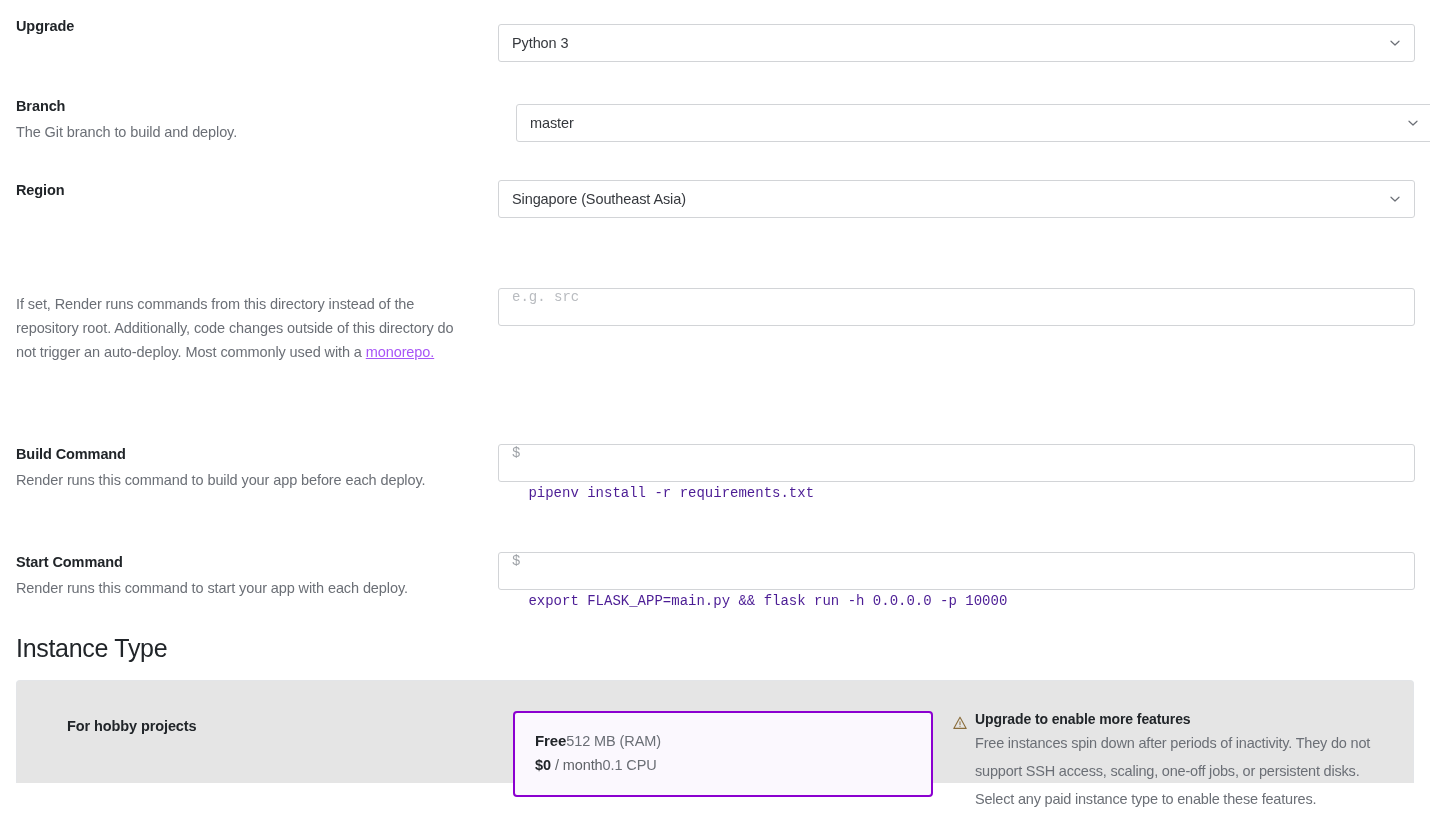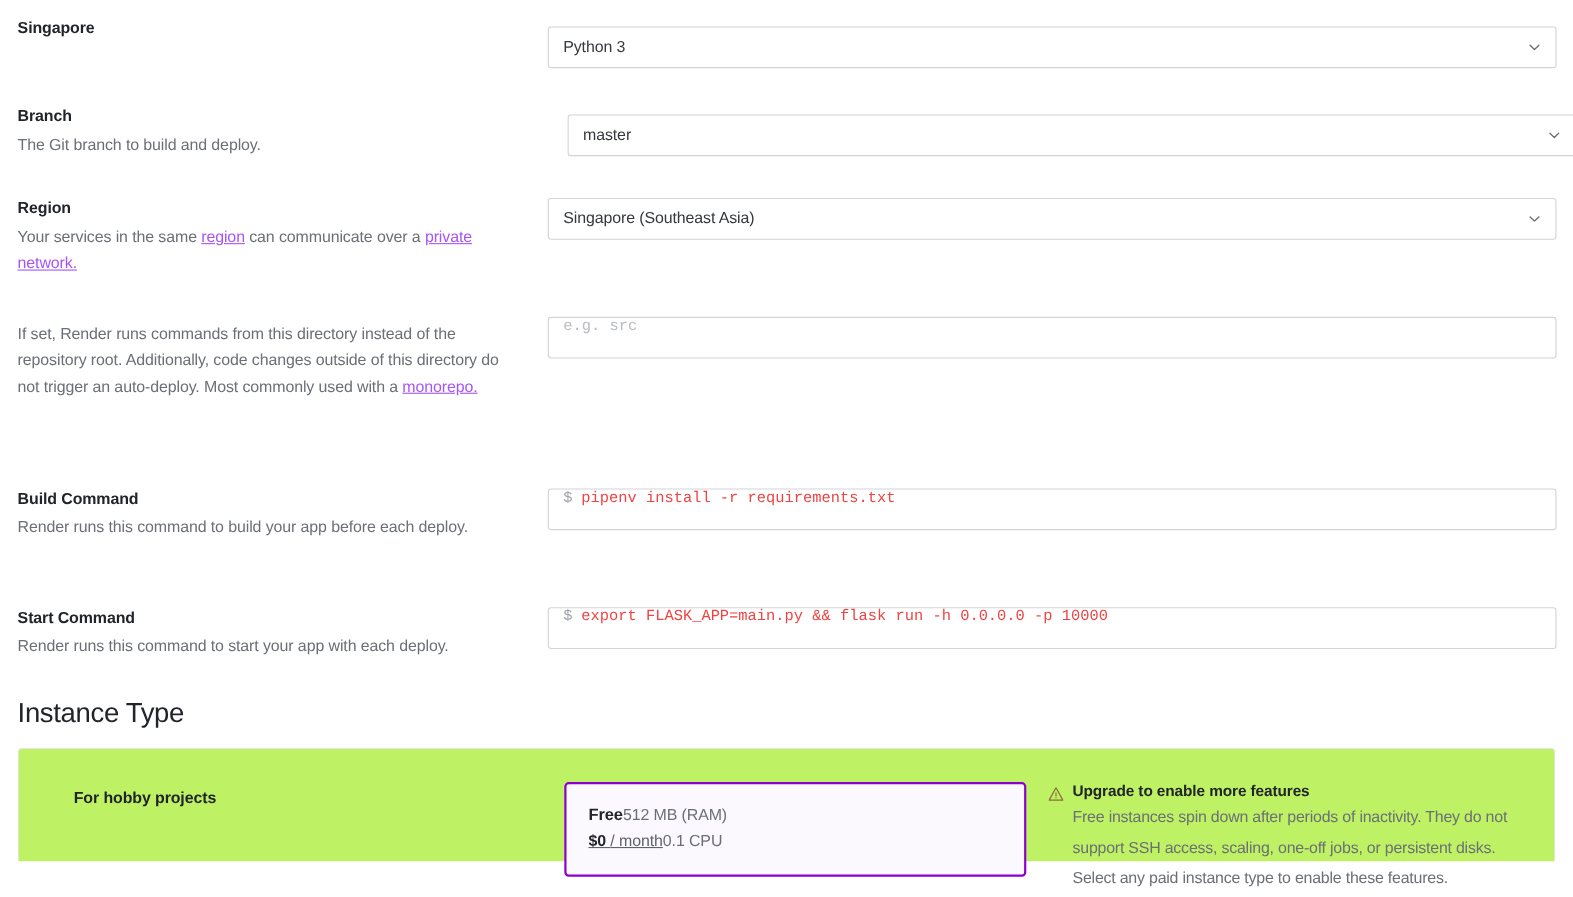--- a/index.html
+++ b/index.html
@@ -106,22 +106,23 @@
     cursor: text;
   }
   .text-input .ph {
     color: #b9bcc0;
   }
   .text-input .dollar {
     color: #9fa3a8;
     margin-right: 8px;
   }
   .text-input .cmd {
-    color: #ef4444;
+    color: #4c1d95;
     white-space: pre;
+    margin-top: 40px;
   }
 
   
   .section-title {
     position: absolute;
     left: 16px;
     top: 634px;
     font-size: 25px;
     font-weight: normal;
     color: #212529;
@@ -129,21 +130,21 @@
   }
   .instance-panel {
     position: absolute;
     left: 16px;
     top: 680px;
     width: 1398px;
     height: 103px;
     border: 1px solid #e3e5e8;
     border-bottom: none;
     border-radius: 4px 4px 0 0;
-    background: #bef264;
+    background: #e5e5e5;
   }
   .hobby-label {
     position: absolute;
     left: 50px;
     top: 37px;
     font-size: 14.5px;
     font-weight: bold;
     color: #212529;
     letter-spacing: -0.1px;
   }
@@ -169,41 +170,40 @@
   .plan-name {
     font-size: 15px;
     font-weight: bold;
     color: #212529;
     letter-spacing: -0.1px;
   }
   .plan-price {
     font-size: 14.5px;
     color: #5f6368;
     letter-spacing: -0.1px;
-    text-decoration: underline;
   }
   .plan-price .amt {
     font-weight: bold;
     color: #212529;
   }
   .plan-spec {
     font-size: 14.5px;
     color: #6b6f76;
     letter-spacing: -0.1px;
   }
 
   .upgrade-note {
     position: absolute;
     left: 936px;
     top: 28px;
     width: 430px;
   }
   .upgrade-head {
     display: flex;
-    align-items: center;
+    align-items: flex-end;
     gap: 8px;
     font-size: 14px;
     font-weight: bold;
     color: #212529;
     line-height: 20px;
     letter-spacing: -0.1px;
   }
   .warn-icon {
     flex: 0 0 auto;
     width: 14px;
@@ -218,21 +218,21 @@
     letter-spacing: -0.2px;
   }
 </style>
 </head>
 <body>
 
 <div class="form-area">
 
   <div class="field-row" style="top:16px;">
     <div class="labels">
-      <div class="field-label">Singapore</div>
+      <div class="field-label">Upgrade</div>
     </div>
     <div class="control" style="top:8px;">
       <div class="select-box">
         <span>Python 3</span>
         <span class="chev">
           <svg viewBox="0 0 12 12" width="12" height="12">
               <path d="M2 4.2 L6 8 L10 4.2" fill="none" stroke="#6b6f76" stroke-width="1.2" stroke-linecap="round" stroke-linejoin="round"></path>
             </svg>
         </span>
       </div>
@@ -252,21 +252,20 @@
               <path d="M2 4.2 L6 8 L10 4.2" fill="none" stroke="#6b6f76" stroke-width="1.2" stroke-linecap="round" stroke-linejoin="round"></path>
             </svg>
         </span>
       </div>
     </div>
   </div>
 
   <div class="field-row" style="top:180px;">
     <div class="labels">
       <div class="field-label">Region</div>
-      <div class="field-help"><span>Your services in the same </span><a class="link">region</a><span> can communicate over a </span><a class="link">private network.</a></div>
     </div>
     <div class="control" style="top:0px;">
       <div class="select-box">
         <span>Singapore (Southeast Asia)</span>
         <span class="chev">
           <svg viewBox="0 0 12 12" width="12" height="12">
               <path d="M2 4.2 L6 8 L10 4.2" fill="none" stroke="#6b6f76" stroke-width="1.2" stroke-linecap="round" stroke-linejoin="round"></path>
             </svg>
         </span>
       </div>

